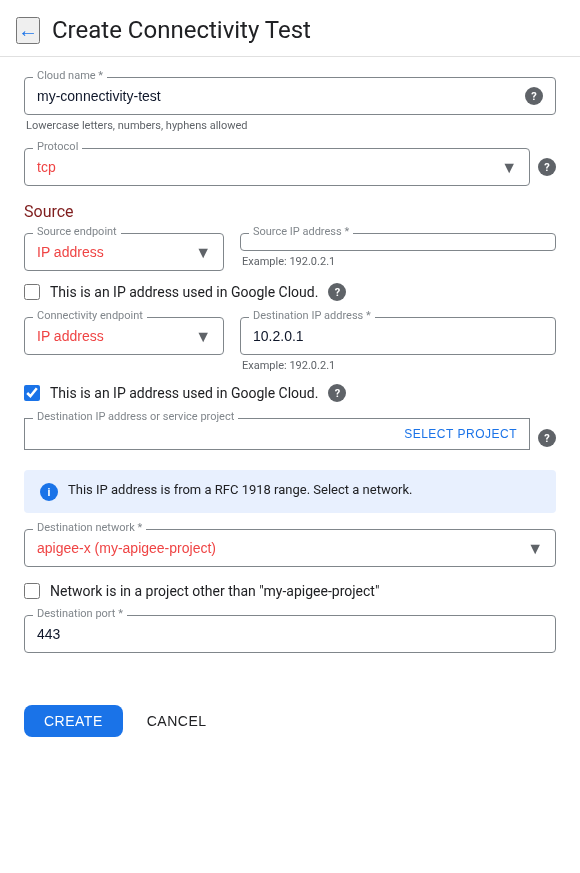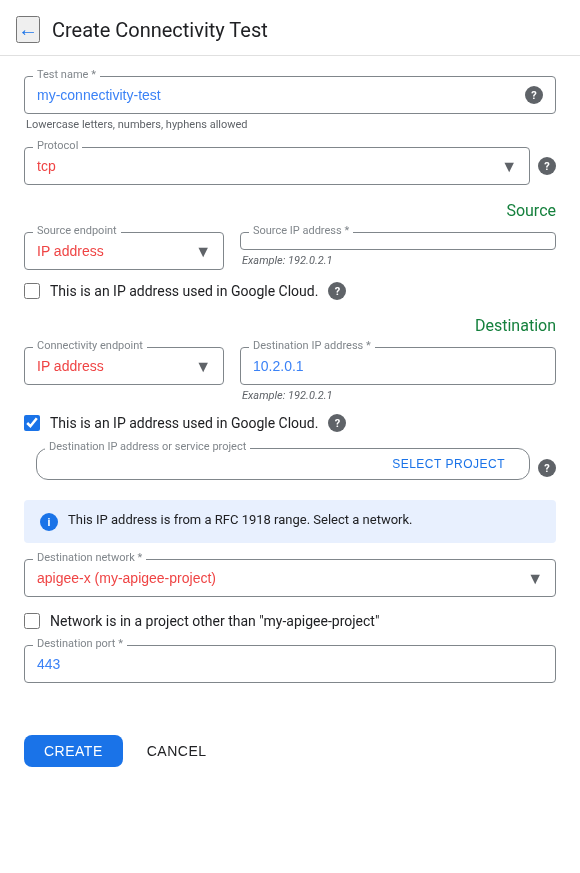--- a/index.html
+++ b/index.html
@@ -25,21 +25,21 @@
     }
     .back-btn {
       color: #1a73e8;
       cursor: pointer;
       margin-right: 12px;
       font-size: 20px;
       display: flex;
       align-items: center;
     }
     .header-title {
-      font-size: 20px;
+      font-size: 24px;
       font-weight: 400;
       color: #202124;
     }
     
     .form-content {
       padding: 20px 24px;
     }
     
     .field-group {
       margin-bottom: 16px;
@@ -61,53 +61,51 @@
       font-size: 11px;
       color: #80868b;
       white-space: nowrap;
     }
     .outlined-field input,
     .outlined-field select {
       width: 100%;
       border: none;
       outline: none;
       font-size: 14px;
-      color: #3b82f6;
+      color: #0f172a;
       background: transparent;
       padding: 2px 0;
     }
     .field-hint {
       font-size: 11px;
       color: #5f6368;
       margin-top: 4px;
       padding-left: 2px;
     }
     
     .section-label {
       font-size: 16px;
       font-weight: 400;
-      color: #15803d;
+      color: #7f1d1d;
       margin-bottom: 12px;
-      text-align: right;
     }
     
     .two-col {
       display: flex;
       gap: 16px;
       margin-bottom: 12px;
     }
     .two-col .col-left {
       flex: 0 0 200px;
     }
     .two-col .col-right {
       flex: 1;
     }
     .two-col .col-right .field-hint {
       margin-top: 4px;
-      font-style: italic;
     }
     
     .select-wrapper {
       position: relative;
     }
     .select-wrapper select {
       appearance: none;
       -webkit-appearance: none;
       width: 100%;
       border: none;
@@ -156,28 +154,27 @@
       color: #fff;
       font-size: 11px;
       font-weight: bold;
       cursor: pointer;
       flex-shrink: 0;
     }
     
     .select-project-field {
       position: relative;
       border: 1px solid #80868b;
-      border-radius: 12px;
-      padding: 8px 24px;
+      border-radius: 0;
+      padding: 8px 12px;
       background: #fff;
       display: flex;
       align-items: center;
       justify-content: flex-end;
       margin-bottom: 8px;
-      margin-left: 12px;
     }
     .select-project-field .field-label {
       position: absolute;
       top: -9px;
       left: 8px;
       background: #fff;
       padding: 0 4px;
       font-size: 11px;
       color: #80868b;
     }
@@ -267,21 +264,21 @@
 
   <div class="header">
     <button class="back-btn">←</button>
     <span class="header-title">Create Connectivity Test</span>
   </div>
 
   <div class="form-content">
 
     <div class="field-group">
       <div class="outlined-field">
-        <span class="field-label">Test name *</span>
+        <span class="field-label">Cloud name *</span>
         <div style="display:flex;align-items:center;">
           <input type="text" value="my-connectivity-test" style="">
           <span class="help-icon">?</span>
         </div>
       </div>
       <div class="field-hint">Lowercase letters, numbers, hyphens allowed</div>
     </div>
 
     <div class="field-group proto-wrapper">
       <div class="outlined-field" style="flex:1;">
@@ -321,21 +318,20 @@
         <div class="field-hint">Example: 192.0.2.1</div>
       </div>
     </div>
 
     <div class="checkbox-row">
       <input type="checkbox" id="src-gc" style="">
       <label for="src-gc" class="checkbox-label">This is an IP address used in Google Cloud.</label>
       <span class="help-icon">?</span>
     </div>
 
-    <div class="section-label" style="margin-top:4px;">Destination</div>
 
     <div class="two-col">
       <div class="col-left">
         <div class="outlined-field">
           <span class="field-label">Connectivity endpoint</span>
           <div class="select-wrapper">
             <select>
               <option>IP address</option>
               <option>VM instance</option>
               <option>GKE Pod</option>

